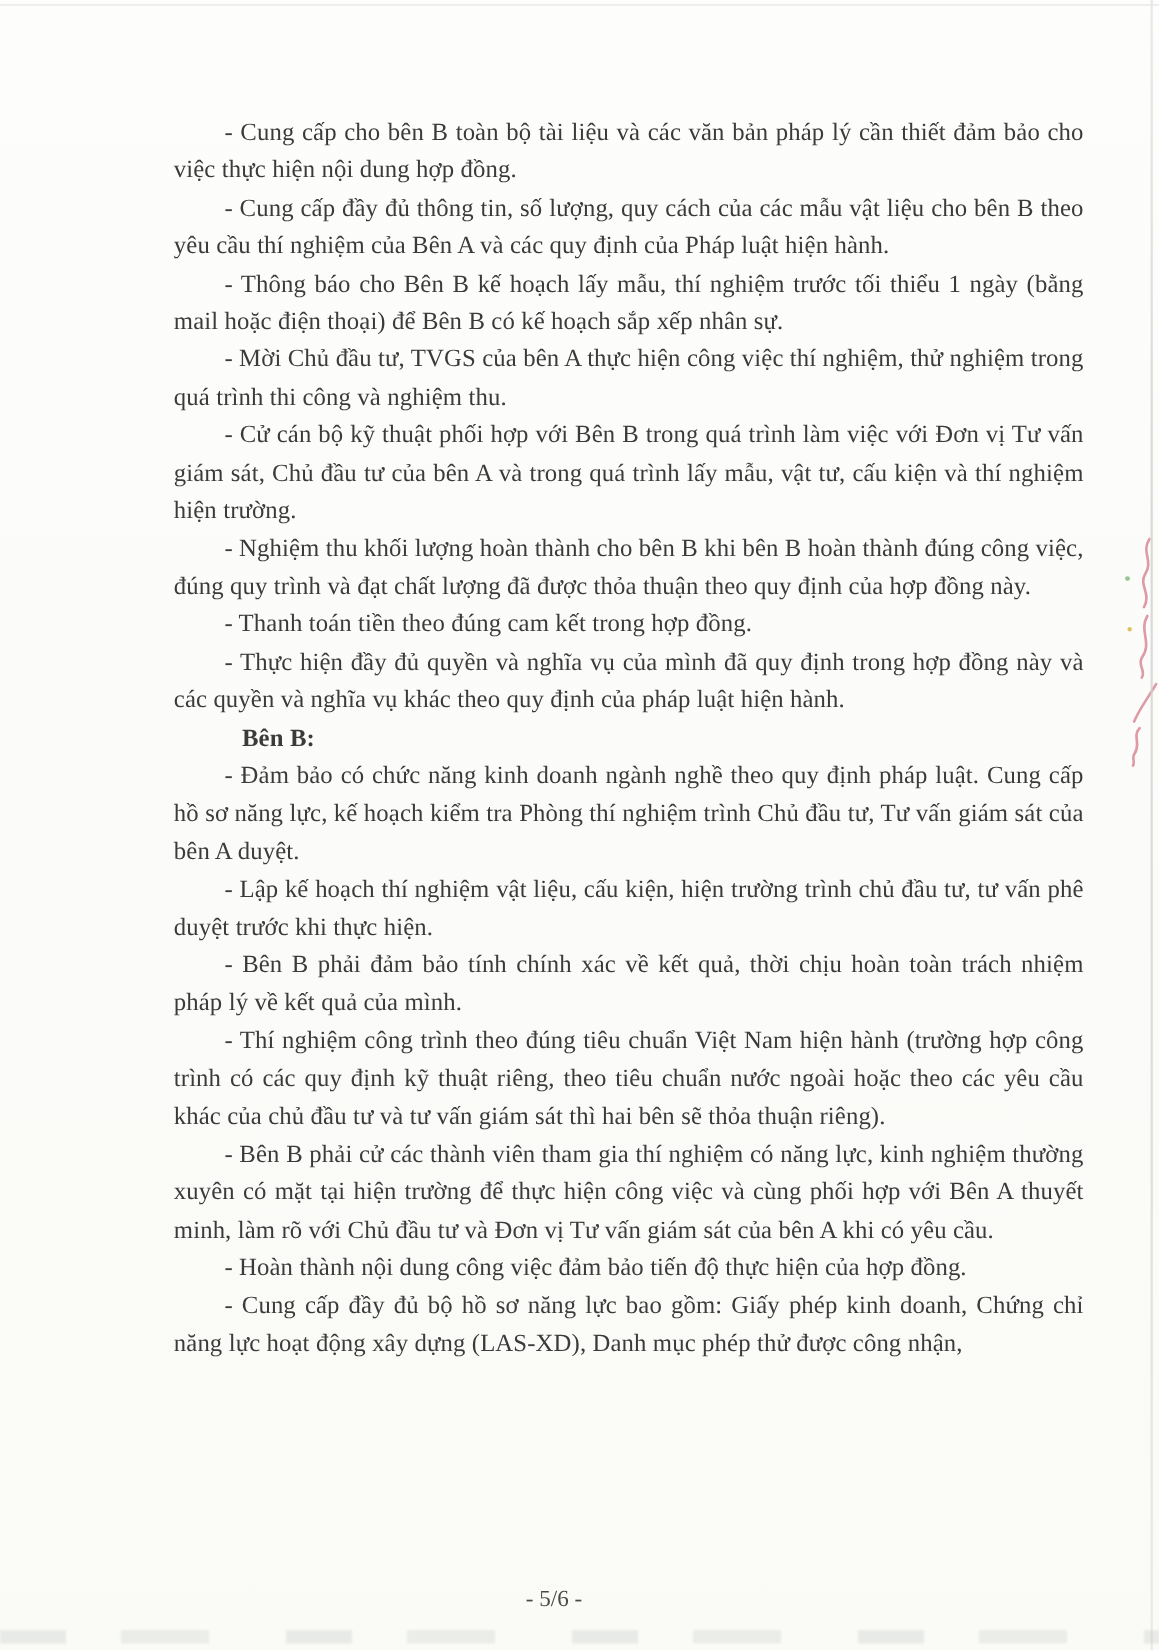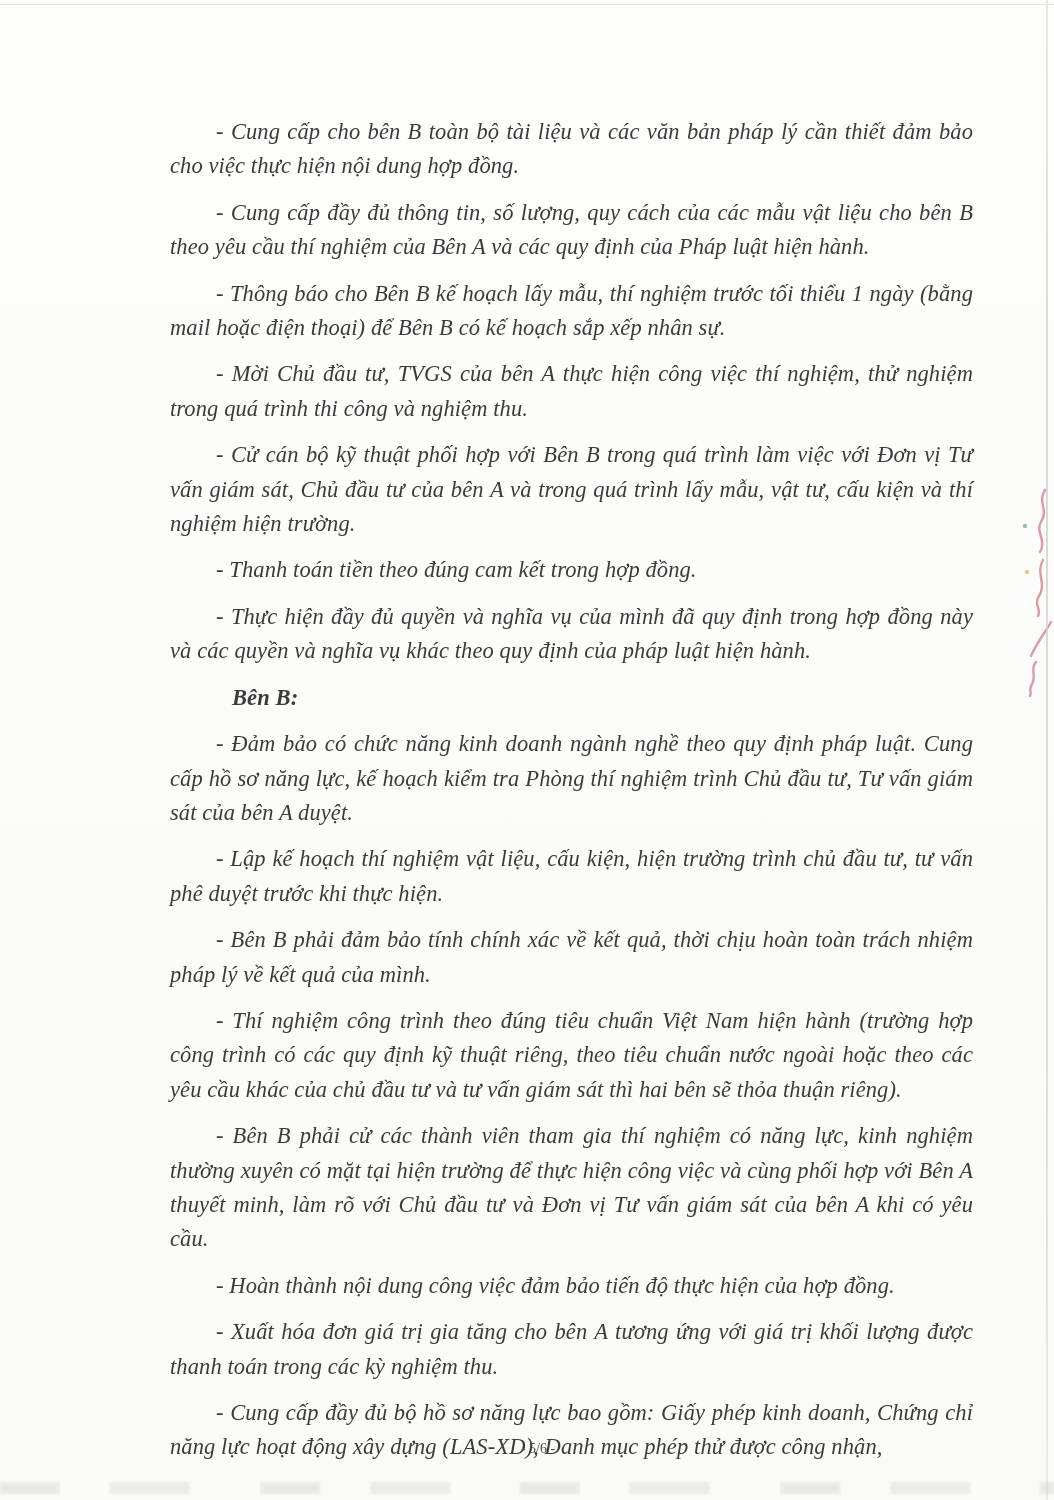--- a/index.html
+++ b/index.html
@@ -23,36 +23,35 @@
     position: absolute;
     left: 158px;
     top: 103px;
     width: 827px;
     font-size: 22.5px;
     line-height: 34.4px;
     text-align: justify;
     letter-spacing: 0.1px;
   }
   .content p {
-    margin: 12px;
+    margin: 0;
     padding: 0;
     text-indent: 46px;
-    font-style: italic;
   }
   .content p.heading {
     font-weight: bold;
     text-indent: 62px;
   }
   .page-number {
     position: absolute;
     left: 478px;
     top: 1441px;
     width: 120px;
-    text-align: center;
-    font-size: 14px;
+    text-align: left;
+    font-size: 21px;
     color: #4a4a4a;
     font-family: "Liberation Serif", "DejaVu Serif", serif;
   }
   
   .edge-line {
     position: absolute;
     top: 0;
     right: 6px;
     width: 2px;
     height: 1500px;
@@ -97,30 +96,30 @@
 <div class="page">
 
   <div class="top-faint-line"></div>
 
   <div class="content">
     <p>- Cung cấp cho bên B toàn bộ tài liệu và các văn bản pháp lý cần thiết đảm bảo cho việc thực hiện nội dung hợp đồng.</p>
     <p>- Cung cấp đầy đủ thông tin, số lượng, quy cách của các mẫu vật liệu cho bên B theo yêu cầu thí nghiệm của Bên A và các quy định của Pháp luật hiện hành.</p>
     <p>- Thông báo cho Bên B kế hoạch lấy mẫu, thí nghiệm trước tối thiểu 1 ngày (bằng mail hoặc điện thoại) để Bên B có kế hoạch sắp xếp nhân sự.</p>
     <p>- Mời Chủ đầu tư, TVGS của bên A thực hiện công việc thí nghiệm, thử nghiệm trong quá trình thi công và nghiệm thu.</p>
     <p>- Cử cán bộ kỹ thuật phối hợp với Bên B trong quá trình làm việc với Đơn vị Tư vấn giám sát, Chủ đầu tư của bên A và trong quá trình lấy mẫu, vật tư, cấu kiện và thí nghiệm hiện trường.</p>
+    <p>- Nghiệm thu khối lượng hoàn thành cho bên B khi bên B hoàn thành đúng công việc, đúng quy trình và đạt chất lượng đã được thỏa thuận theo quy định của hợp đồng này.</p>
     <p>- Thanh toán tiền theo đúng cam kết trong hợp đồng.</p>
     <p>- Thực hiện đầy đủ quyền và nghĩa vụ của mình đã quy định trong hợp đồng này và các quyền và nghĩa vụ khác theo quy định của pháp luật hiện hành.</p>
     <p class="heading">Bên B:</p>
     <p>- Đảm bảo có chức năng kinh doanh ngành nghề theo quy định pháp luật. Cung cấp hồ sơ năng lực, kế hoạch kiểm tra Phòng thí nghiệm trình Chủ đầu tư, Tư vấn giám sát của bên A duyệt.</p>
     <p>- Lập kế hoạch thí nghiệm vật liệu, cấu kiện, hiện trường trình chủ đầu tư, tư vấn phê duyệt trước khi thực hiện.</p>
     <p>- Bên B phải đảm bảo tính chính xác về kết quả, thời chịu hoàn toàn trách nhiệm pháp lý về kết quả của mình.</p>
     <p>- Thí nghiệm công trình theo đúng tiêu chuẩn Việt Nam hiện hành (trường hợp công trình có các quy định kỹ thuật riêng, theo tiêu chuẩn nước ngoài hoặc theo các yêu cầu khác của chủ đầu tư và tư vấn giám sát thì hai bên sẽ thỏa thuận riêng).</p>
     <p>- Bên B phải cử các thành viên tham gia thí nghiệm có năng lực, kinh nghiệm thường xuyên có mặt tại hiện trường để thực hiện công việc và cùng phối hợp với Bên A thuyết minh, làm rõ với Chủ đầu tư và Đơn vị Tư vấn giám sát của bên A khi có yêu cầu.</p>
     <p>- Hoàn thành nội dung công việc đảm bảo tiến độ thực hiện của hợp đồng.</p>
-    <p>- Xuất hóa đơn giá trị gia tăng cho bên A tương ứng với giá trị khối lượng được thanh toán trong các kỳ nghiệm thu.</p>
     <p>- Cung cấp đầy đủ bộ hồ sơ năng lực bao gồm: Giấy phép kinh doanh, Chứng chỉ năng lực hoạt động xây dựng (LAS-XD), Danh mục phép thử được công nhận,</p>
   </div>
 
   <div class="page-number">- 5/6 -</div>
 
   <svg class="margin-ink" viewBox="0 0 40 212" xmlns="http://www.w3.org/2000/svg">
     <g fill="none" stroke="#d98a96" stroke-width="2.4" stroke-linecap="round" opacity="0.85">
       <path d="M 31,4 C 23,16 35,24 27,36 C 21,46 33,54 26,66"></path>
       <path d="M 29,74 C 21,88 34,98 24,112 C 20,119 28,124 24,130"></path>
       <path d="M 37,136 C 30,148 22,158 17,170"></path>

